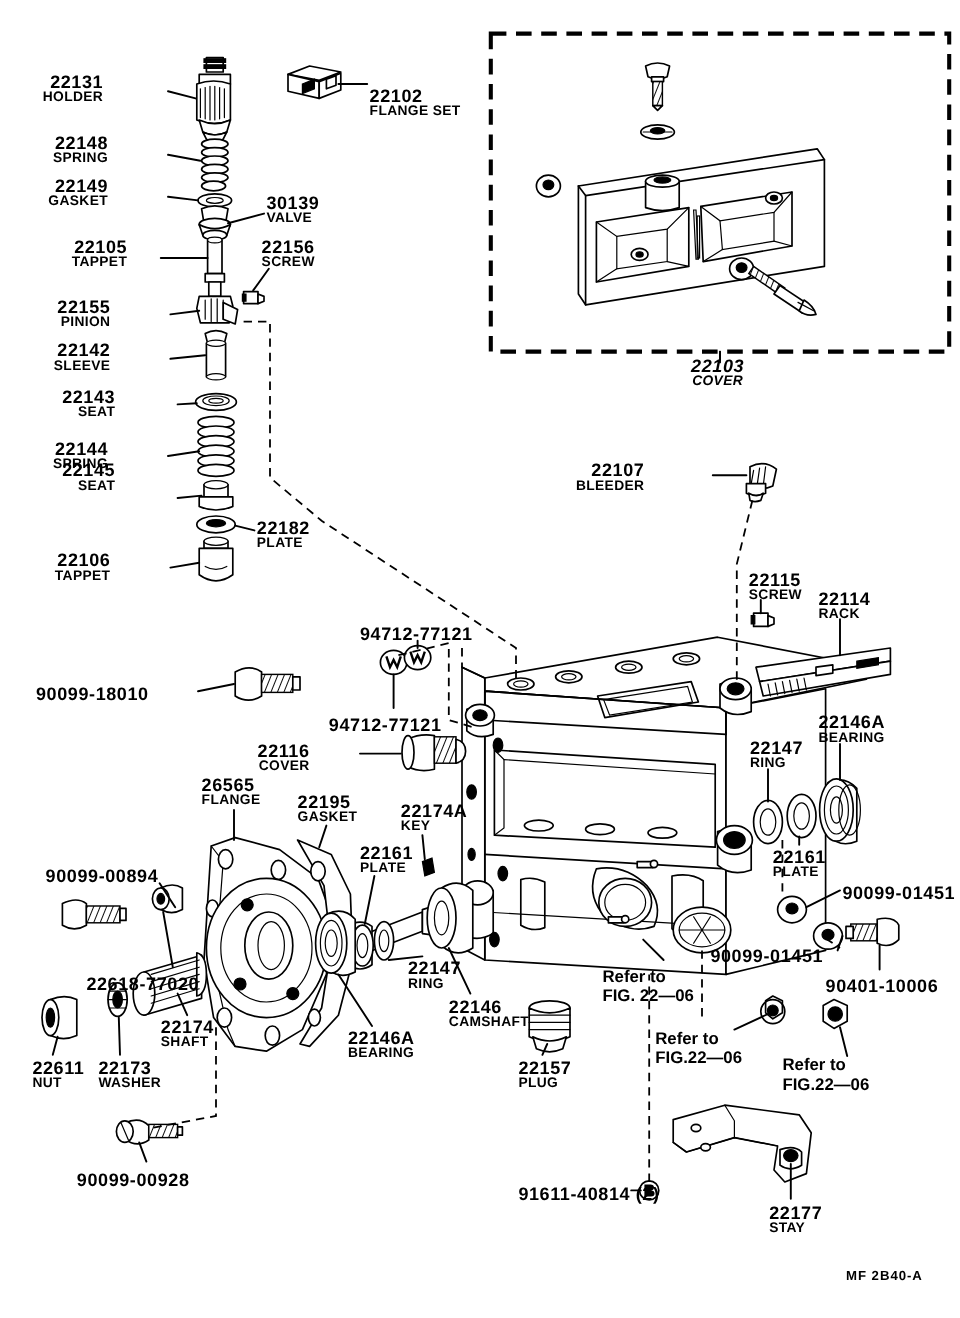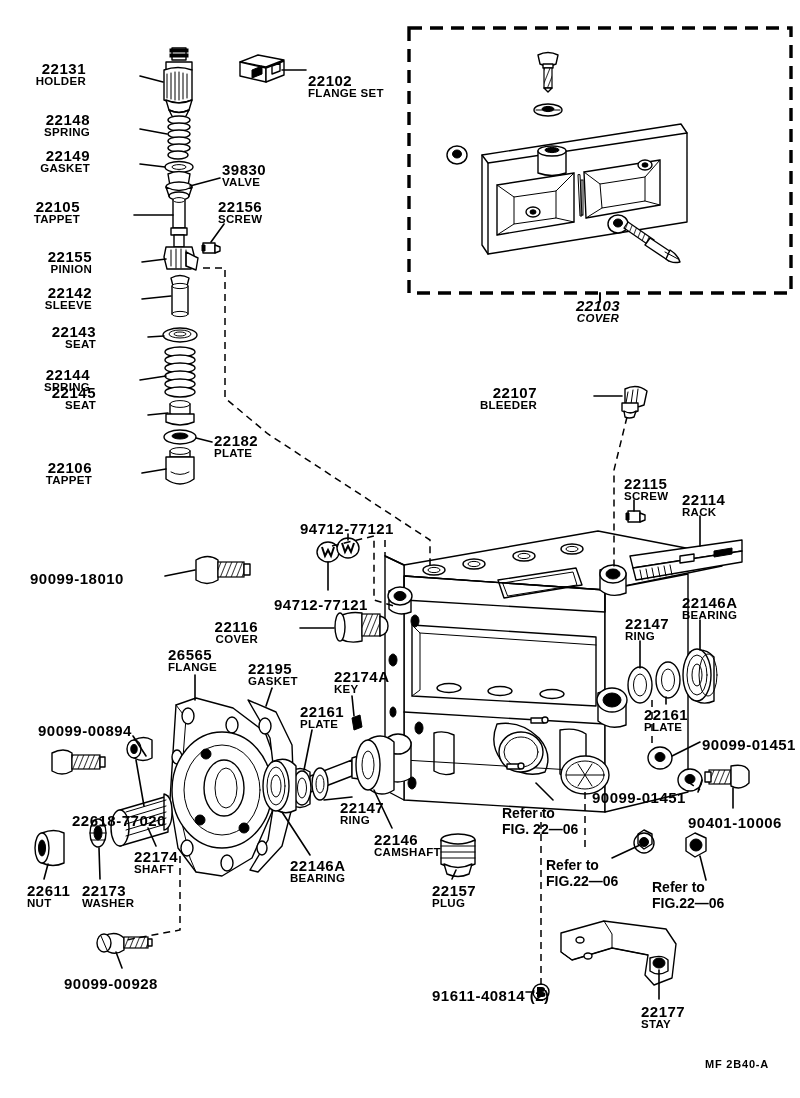--- a/index.html
+++ b/index.html
@@ -650,22 +650,22 @@
       <path d="M652 700 L652 748"></path>
       <path d="M688 782 L700 790"></path>
     </g>
   </svg>
 
   <div id="labels-layer">
       <div class="lbl r" style="top: 62px; left: 6px; width: 80px;"><span class="num">22131</span><span class="nm">HOLDER</span></div>
       <div class="lbl l" style="top: 74px; left: 308px;"><span class="num">22102</span><span class="nm">FLANGE SET</span></div>
       <div class="lbl r" style="top: 113px; left: 10px; width: 80px;"><span class="num">22148</span><span class="nm">SPRING</span></div>
       <div class="lbl r" style="top: 149px; left: 10px; width: 80px;"><span class="num">22149</span><span class="nm">GASKET</span></div>
-      <div class="lbl l" style="top: 163px; left: 222px;"><span class="num">39830</span><span class="nm">VALVE</span></div>
-      <div class="lbl r" style="top: 200px; left: 0px; width: 80px;"><span class="num">22105</span><span class="nm">TAPPET</span></div>
+      <div class="lbl l" style="top: 163px; left: 222px;"><span class="num">30139</span><span class="nm">VALVE</span></div>
+      <div class="lbl r" style="top: 200px; left: 0px; width: 80px; padding-left: 26px;"><span class="num">22105</span><span class="nm">TAPPET</span></div>
       <div class="lbl l" style="top: 200px; left: 218px;"><span class="num">22156</span><span class="nm">SCREW</span></div>
       <div class="lbl r" style="top: 250px; left: 12px; width: 80px;"><span class="num">22155</span><span class="nm">PINION</span></div>
       <div class="lbl r" style="top: 286px; left: 12px; width: 80px;"><span class="num">22142</span><span class="nm">SLEEVE</span></div>
       <div class="lbl r" style="top: 325px; left: 16px; width: 80px;"><span class="num">22143</span><span class="nm">SEAT</span></div>
       <div class="lbl r" style="top: 368px; left: 10px; width: 80px;"><span class="num">22144</span><span class="nm">SPRING</span></div>
       <div class="lbl r" style="top: 386px; left: 16px; width: 80px;"><span class="num">22145</span><span class="nm">SEAT</span></div>
       <div class="lbl l" style="top: 434px; left: 214px;"><span class="num">22182</span><span class="nm">PLATE</span></div>
       <div class="lbl r" style="top: 461px; left: 12px; width: 80px;"><span class="num">22106</span><span class="nm">TAPPET</span></div>
       <div class="lbl c" style="top: 299px; left: 538px; width: 120px;"><span class="num">22103</span><span class="nm">COVER</span></div>
       <div class="lbl r" style="top: 386px; left: 457px; width: 80px;"><span class="num">22107</span><span class="nm">BLEEDER</span></div>

